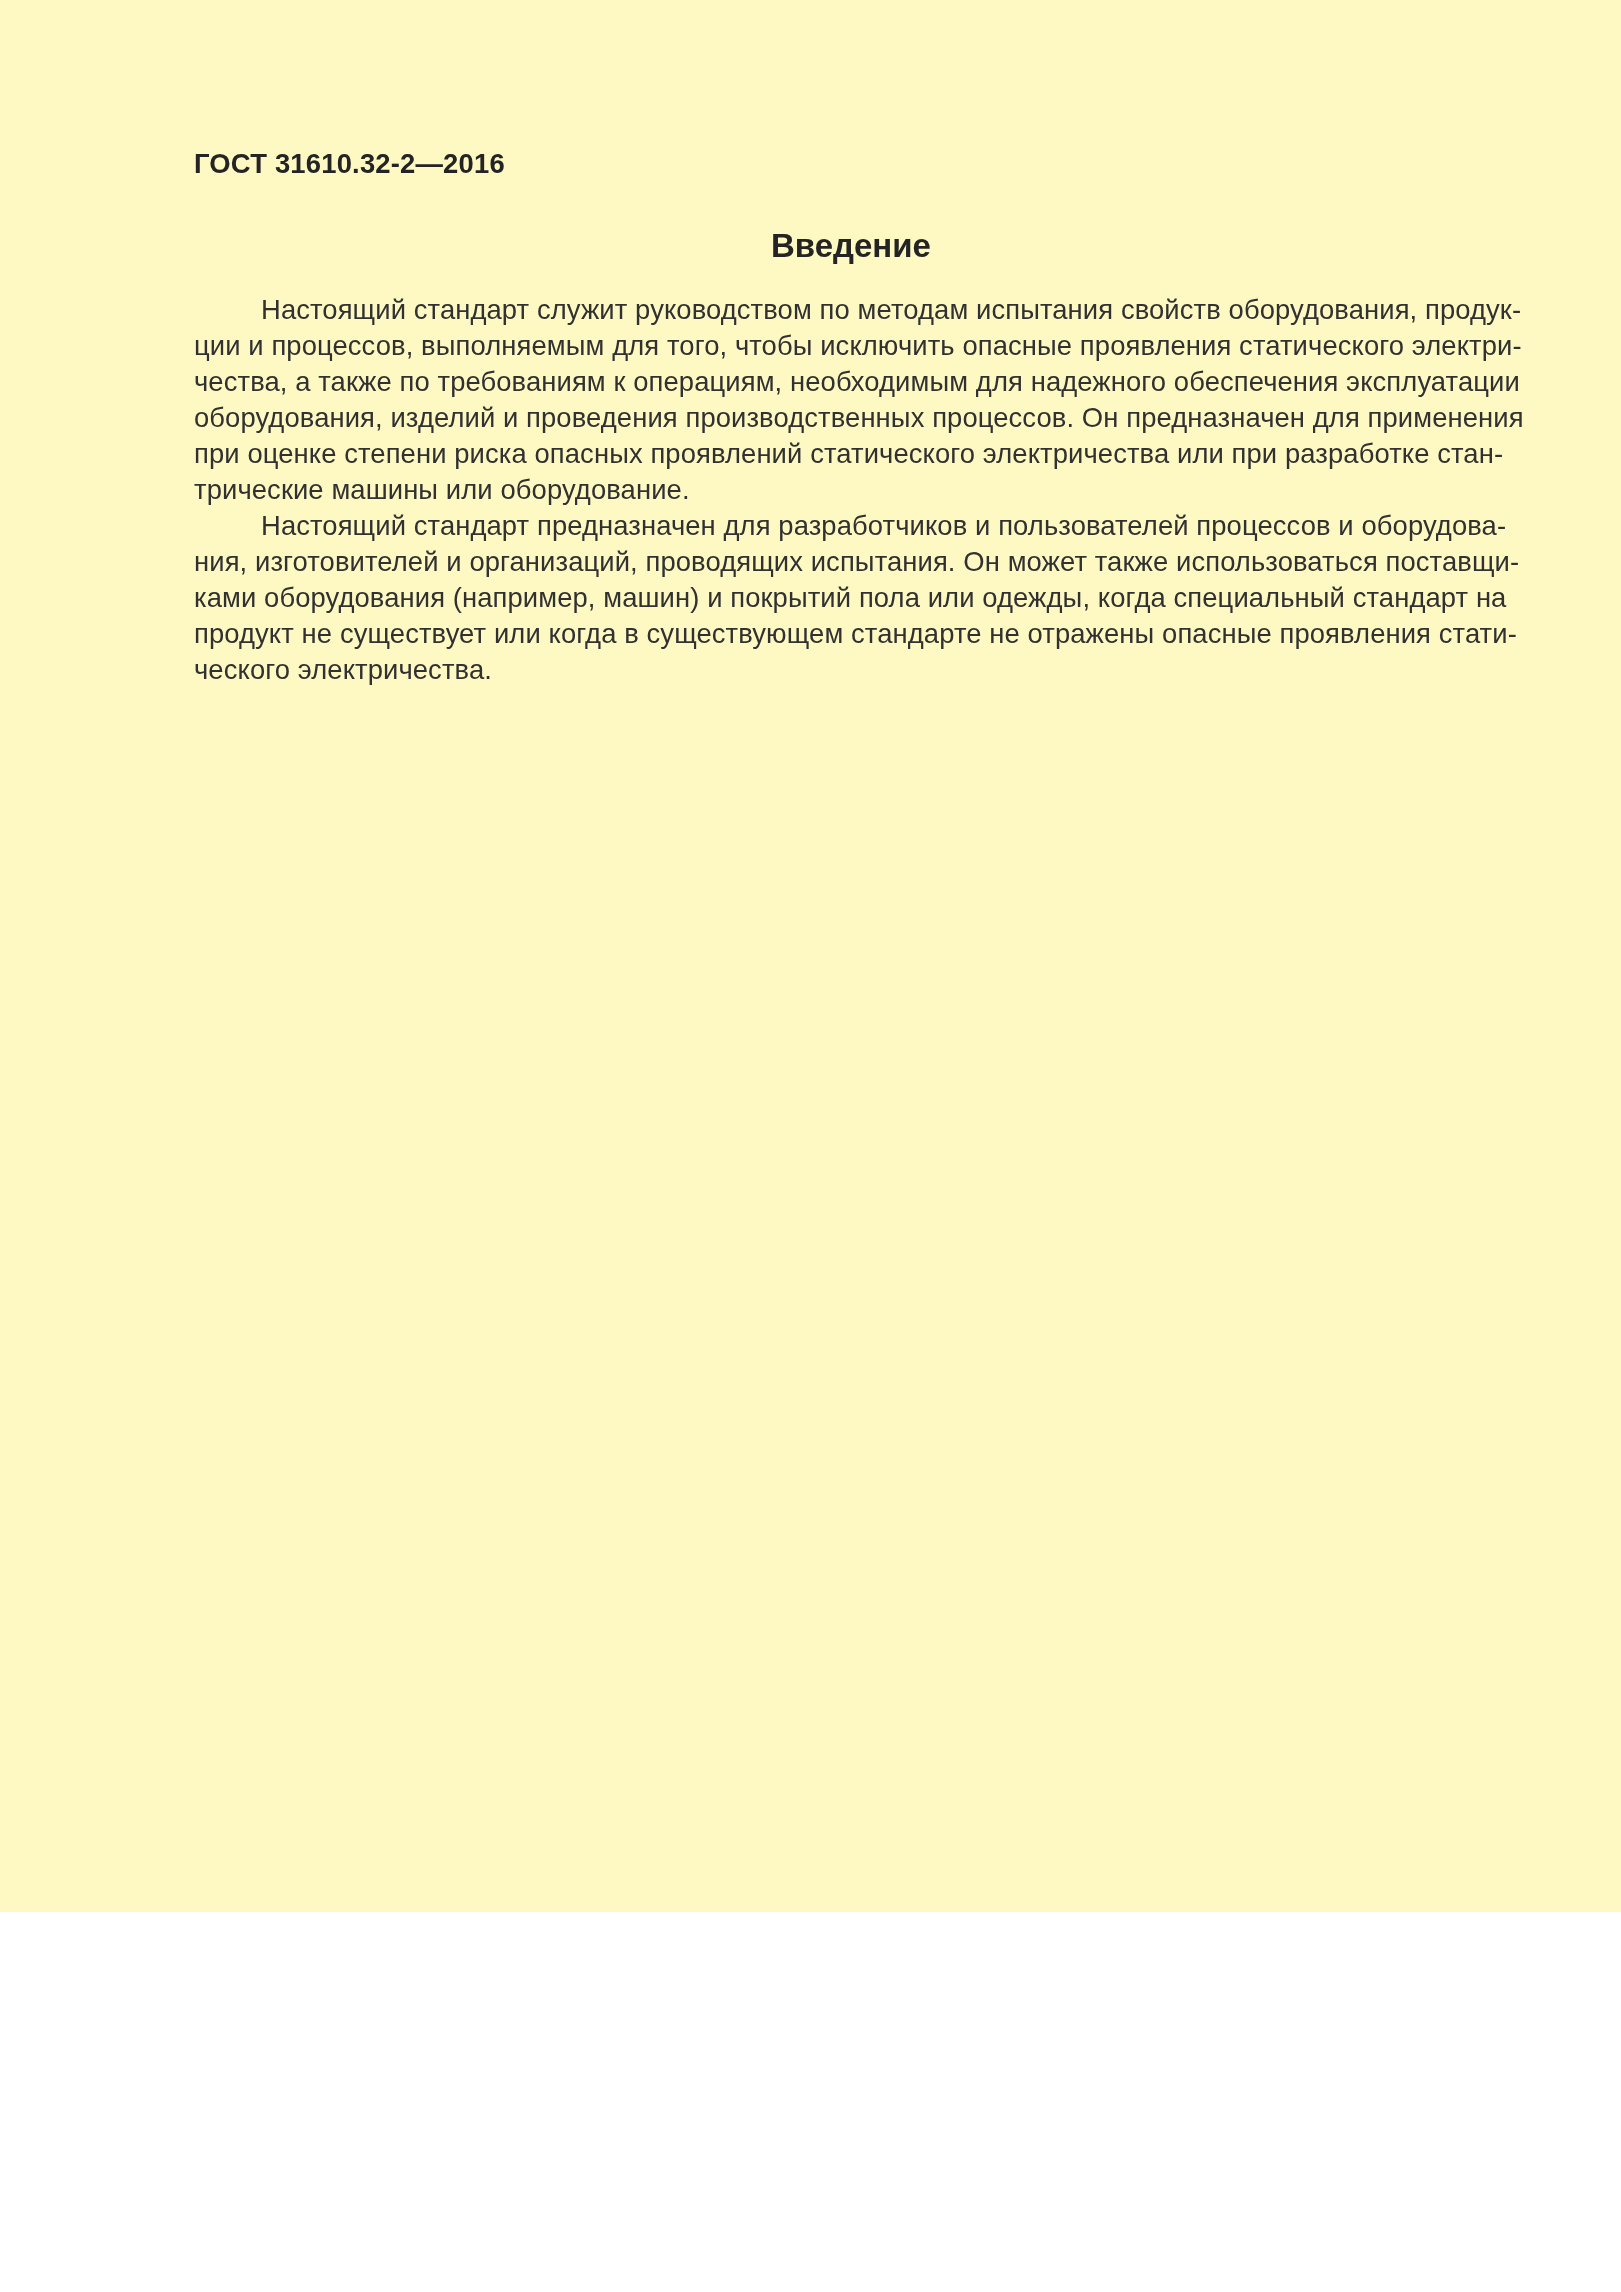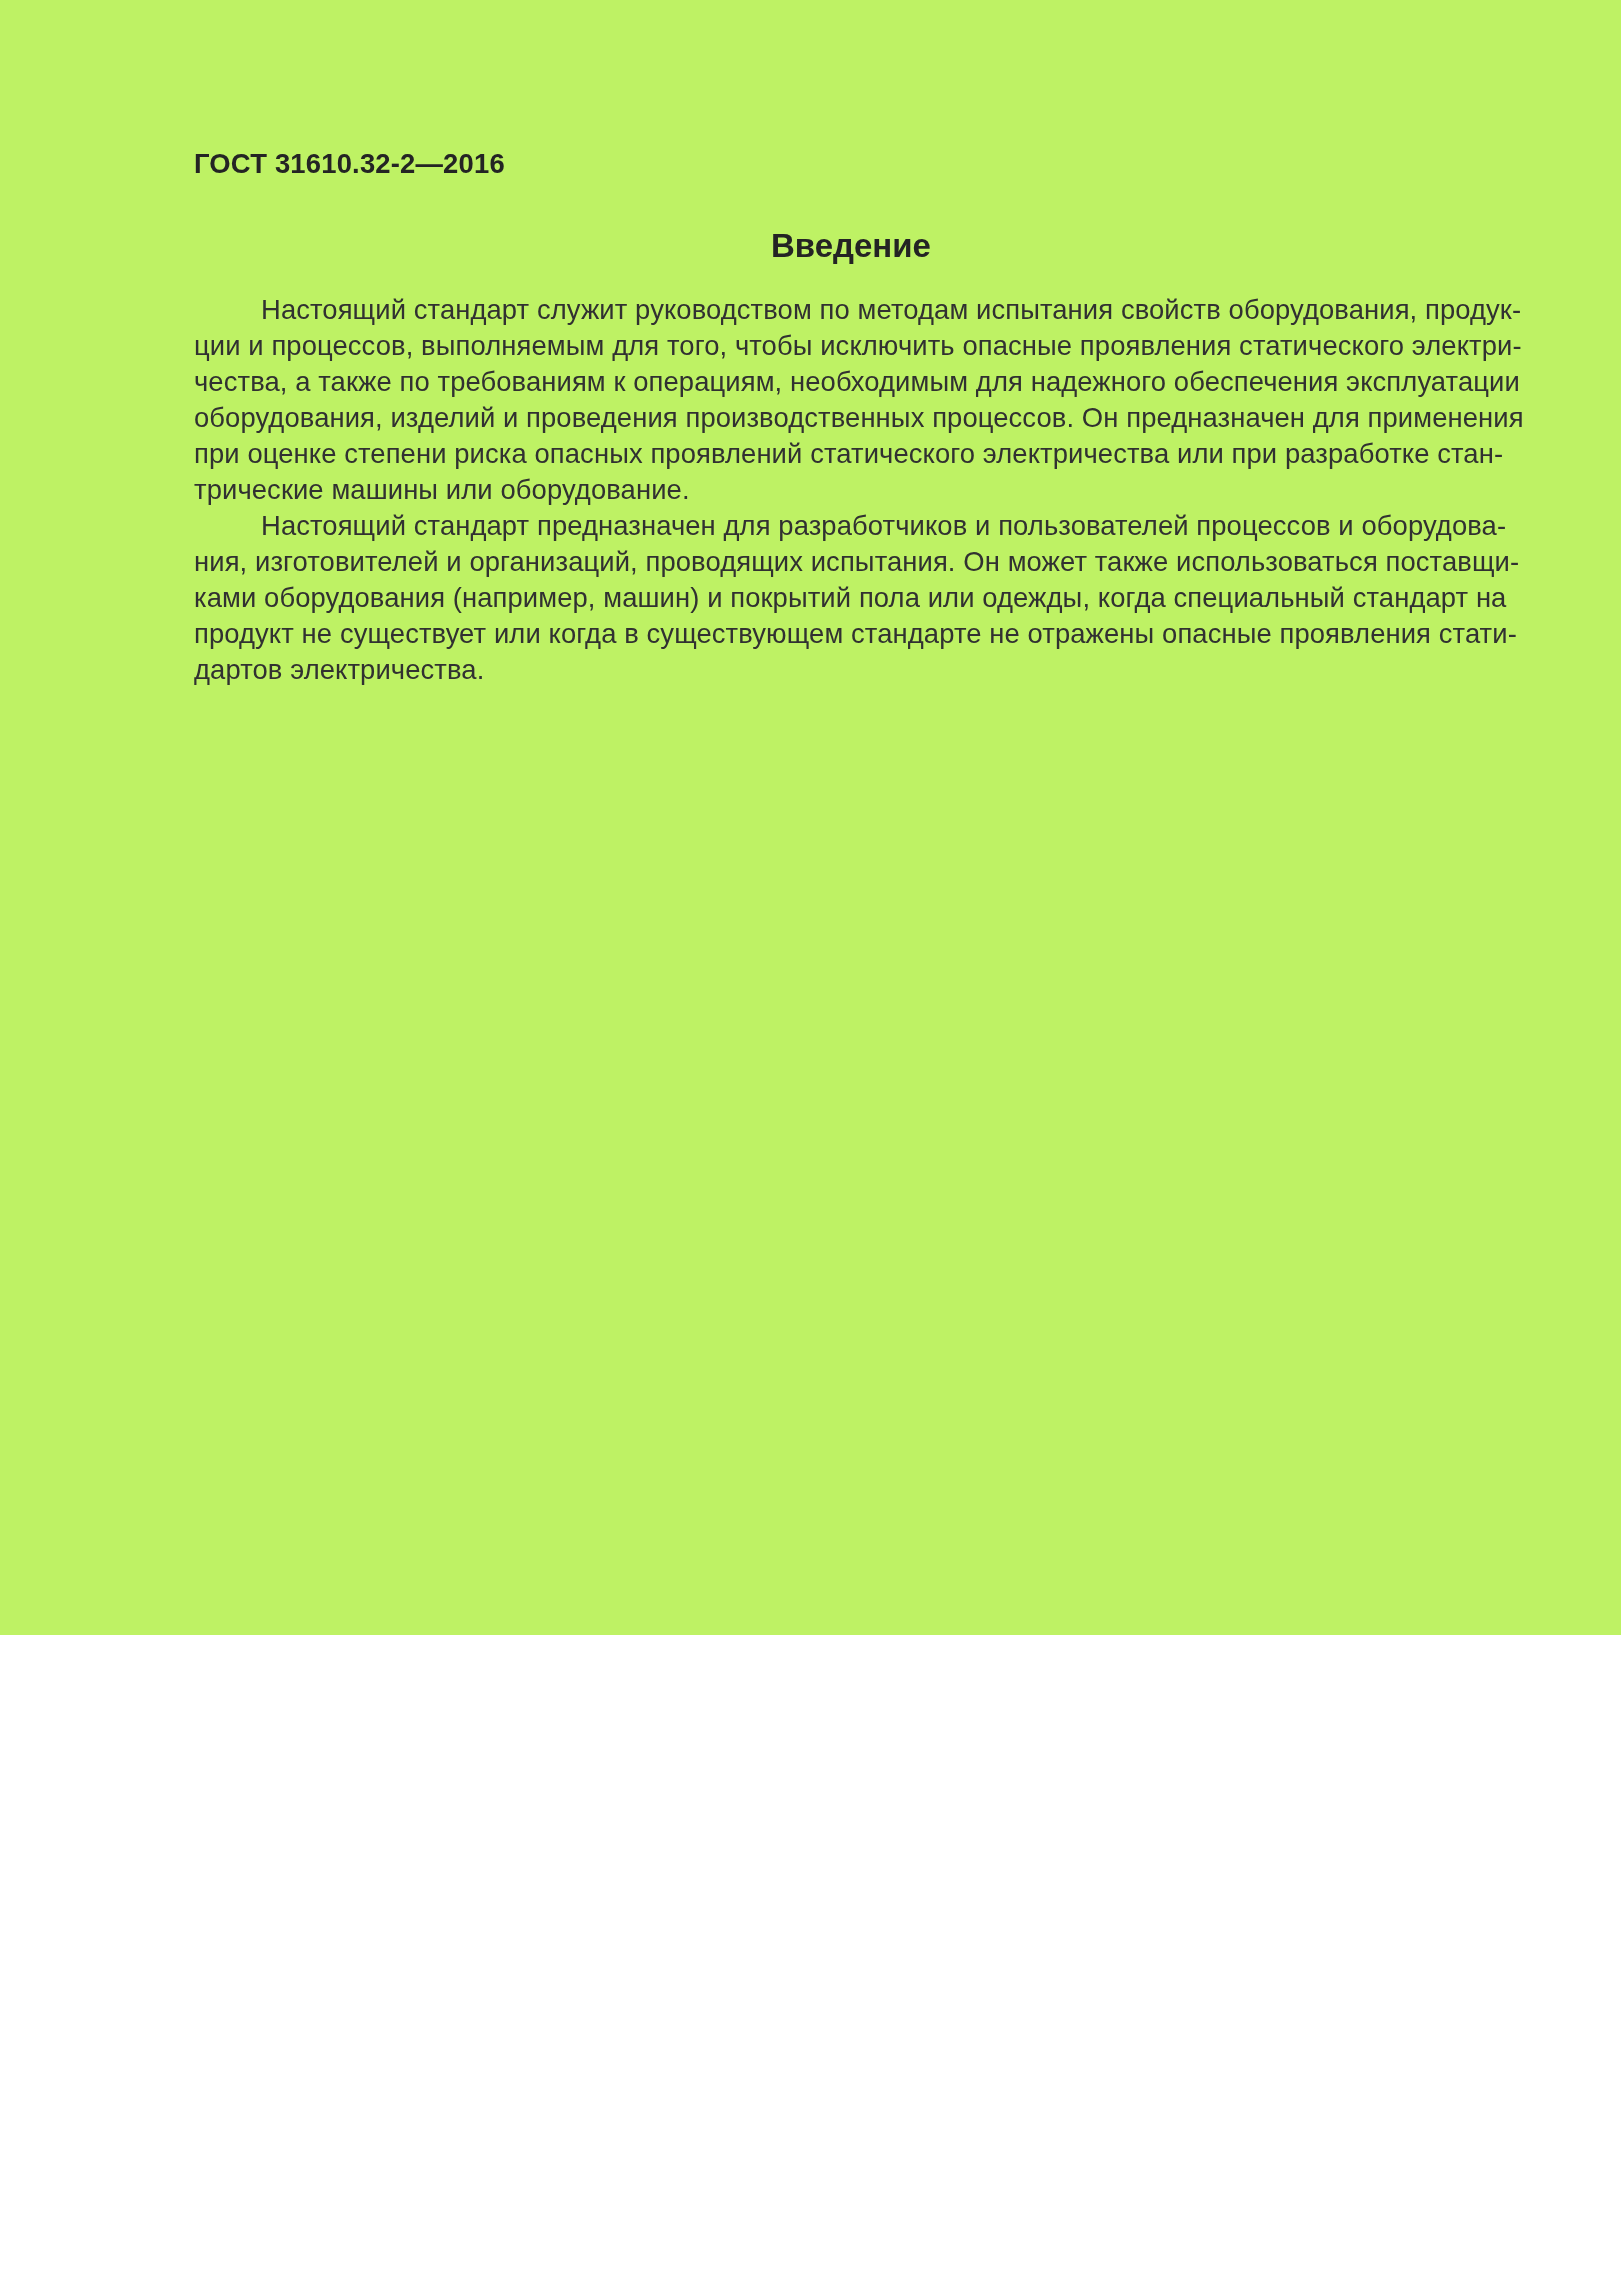--- a/index.html
+++ b/index.html
@@ -3,22 +3,22 @@
 <meta charset="utf-8">
 <style>
   html, body {
     margin: 0;
     padding: 0;
     background: #ffffff;
   }
   .page {
     position: relative;
     width: 1621px;
-    height: 1635px;
-    background: #bef264;
+    height: 1912px;
+    background: #fef9c3;
     font-family: "Liberation Sans", sans-serif;
     overflow: hidden;
   }
   .doc-header {
     position: absolute;
     left: 194px;
     top: 147px;
     width: 1306px;
     font-size: 27.4px;
     line-height: 33px;
@@ -86,19 +86,19 @@
     <span class="ln">ции и процессов, выполняемым для того, чтобы исключить опасные проявления статического электри-</span>
     <span class="ln">чества, а также по требованиям к операциям, необходимым для надежного обеспечения эксплуатации</span>
     <span class="ln">оборудования, изделий и проведения производственных процессов. Он предназначен для применения</span>
     <span class="ln">при оценке степени риска опасных проявлений статического электричества или при разработке стан-</span>
     <span class="ln last">трические машины или оборудование.</span>
 
     <span class="ln first">Настоящий стандарт предназначен для разработчиков и пользователей процессов и оборудова-</span>
     <span class="ln">ния, изготовителей и организаций, проводящих испытания. Он может также использоваться поставщи-</span>
     <span class="ln">ками оборудования (например, машин) и покрытий пола или одежды, когда специальный стандарт на</span>
     <span class="ln">продукт не существует или когда в существующем стандарте не отражены опасные проявления стати-</span>
-    <span class="ln last">дартов электричества.</span>
+    <span class="ln last">ческого электричества.</span>
   </div>
 
   <div class="page-number">VI</div>
 
 </div>
 
 
 </body></html>

